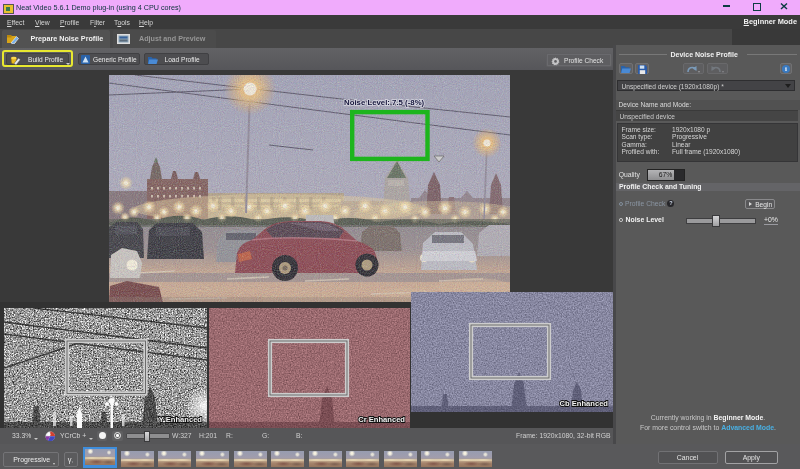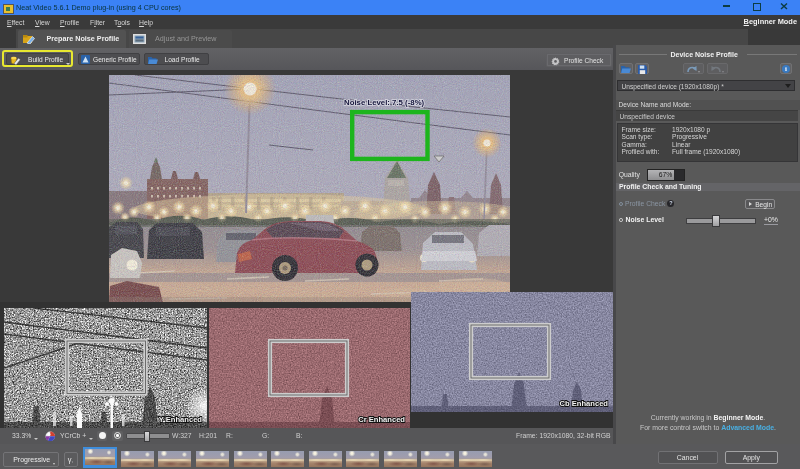--- a/index.html
+++ b/index.html
@@ -2,21 +2,21 @@
 <html><head><meta charset="utf-8">
 <style>
   html,body{margin:0;padding:0;}
   body{width:800px;height:469px;overflow:hidden;background:#393939;
        font-family:"Liberation Sans",sans-serif;position:relative;}
   .abs{position:absolute;}
   .txt{position:absolute;color:#d6d6d6;font-size:6.8px;white-space:nowrap;line-height:1.1;}
 </style></head>
 <body>
 
-<div class="abs" style="left:0;top:0;width:800px;height:14.5px;background:#3b82f6;">
+<div class="abs" style="left:0;top:0;width:800px;height:14.5px;background:#f0abfc;">
   <div class="abs" style="left:2.5px;top:4px;width:9px;height:7.5px;background:#e8c030;border:0.5px solid #555;">
     <div class="abs" style="left:2px;top:1.5px;width:4.5px;height:4px;background:#3a7a50;"></div>
   </div>
   <div class="abs" style="left:16px;top:3.2px;font-size:7.2px;color:#083238;">Neat Video 5.6.1 Demo plug-in (using 4 CPU cores)</div>
   <div class="abs" style="left:723px;top:5.2px;width:7px;height:1.6px;background:#0c3c42;"></div>
   <div class="abs" style="left:752.5px;top:3.4px;width:6px;height:5.5px;border:1.4px solid #0c3c42;"></div>
   <svg class="abs" style="left:779.5px;top:3.4px;" width="8" height="7" viewBox="0 0 8 7">
     <path d="M1 0.5 L7 6 M7 0.5 L1 6" stroke="#0c3c42" stroke-width="1.4"></path>
   </svg>
 </div>
@@ -24,36 +24,36 @@
 <div class="abs" style="left:0;top:14.5px;width:800px;height:14.5px;background:#3a3a3a;">
   <div class="txt" style="left:7px;top:4px;"><u>E</u>ffect</div>
   <div class="txt" style="left:35px;top:4px;"><u>V</u>iew</div>
   <div class="txt" style="left:60px;top:4px;"><u>P</u>rofile</div>
   <div class="txt" style="left:90px;top:4px;">F<u>i</u>lter</div>
   <div class="txt" style="left:114px;top:4px;">T<u>o</u>ols</div>
   <div class="txt" style="left:139px;top:4px;"><u>H</u>elp</div>
   <div class="txt" style="right:3px;top:3.5px;font-weight:bold;font-size:7.4px;color:#f2f2f2;"><u>B</u>eginner Mode</div>
 </div>
 
-<div class="abs" style="left:16px;top:29px;width:732px;height:19px;background:#474747;">
+<div class="abs" style="left:0;top:29px;width:732px;height:19px;background:#474747;">
   <div class="abs" style="left:2px;top:1px;width:108px;height:18px;background:#525252;border-radius:2px 2px 0 0;"></div>
   <svg class="abs" style="left:7px;top:4.5px;" width="13" height="10" viewBox="0 0 13 10">
     <rect x="0" y="2" width="9" height="7" fill="#d8a418"></rect>
     <rect x="0" y="1" width="4.5" height="2.5" fill="#b8880e"></rect>
     <path d="M4 9 L9.5 2.5 L11.5 4.5 L7 10 Z" fill="#7ab0e8" stroke="#eee" stroke-width="0.7"></path>
   </svg>
   <div class="txt" style="left:30.5px;top:6px;font-weight:bold;font-size:7.2px;color:#efefef;">Prepare Noise Profile</div>
   <div class="abs" style="left:112.5px;top:1px;width:103px;height:18px;background:#4b4b4b;border-radius:2px 2px 0 0;"></div>
   <svg class="abs" style="left:116.5px;top:4.5px;" width="13" height="10" viewBox="0 0 13 10">
     <rect x="0" y="0" width="13" height="10" fill="#dedede"></rect>
     <rect x="1.5" y="1.5" width="10" height="7" fill="#8aa4b8"></rect>
     <rect x="2.5" y="2.5" width="8" height="2" fill="#38629a"></rect>
     <rect x="2.5" y="5.5" width="8" height="2" fill="#5a6a7a"></rect>
   </svg>
-  <div class="txt" style="left:139px;top:6px;font-weight:normal;font-size:7.2px;color:#969696;">Adjust and Preview</div>
+  <div class="txt" style="left:139px;top:6px;font-weight:bold;font-size:7.2px;color:#969696;">Adjust and Preview</div>
 </div>
 
 <div class="abs" style="left:0;top:48px;width:613px;height:22px;background:linear-gradient(#626265,#56565a);"></div>
 <div class="abs" style="left:2px;top:49.5px;width:71px;height:17px;border:2.6px solid #e8e830;border-radius:3px;box-sizing:border-box;"></div>
 <div class="abs" style="left:6px;top:52.8px;width:63px;height:12.4px;background:#4d4d50;border:1px solid #404043;border-radius:2px;box-sizing:border-box;">
   <svg class="abs" style="left:2.5px;top:1px;" width="11" height="10" viewBox="0 0 11 10">
     <path d="M1 3 L1.5 8 Q3.5 9.5 6 8.5 L6.5 3 Z" fill="#e8b820" stroke="#8a6a10" stroke-width="0.6"></path>
     <ellipse cx="3.8" cy="3" rx="2.8" ry="1.2" fill="#f8d850"></ellipse>
     <path d="M4 8.5 L8.5 3 L10.3 4.8 L6 10 Z" fill="#e8e8ea" stroke="#555" stroke-width="0.5"></path>
   </svg>

